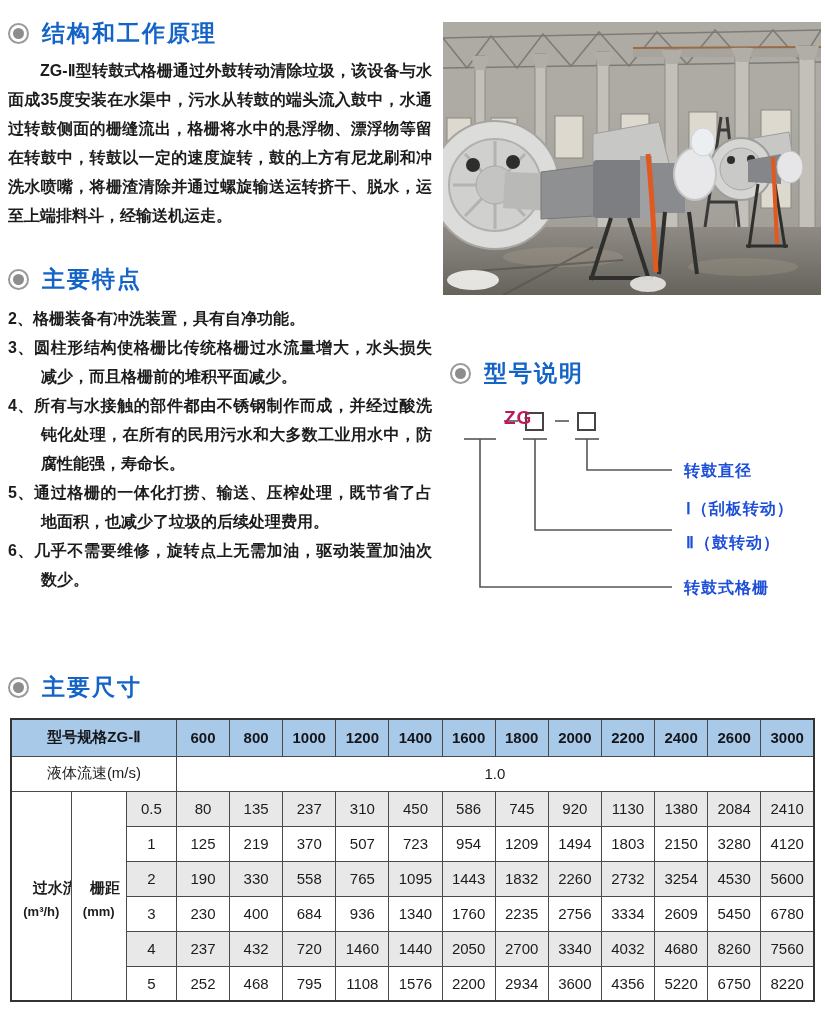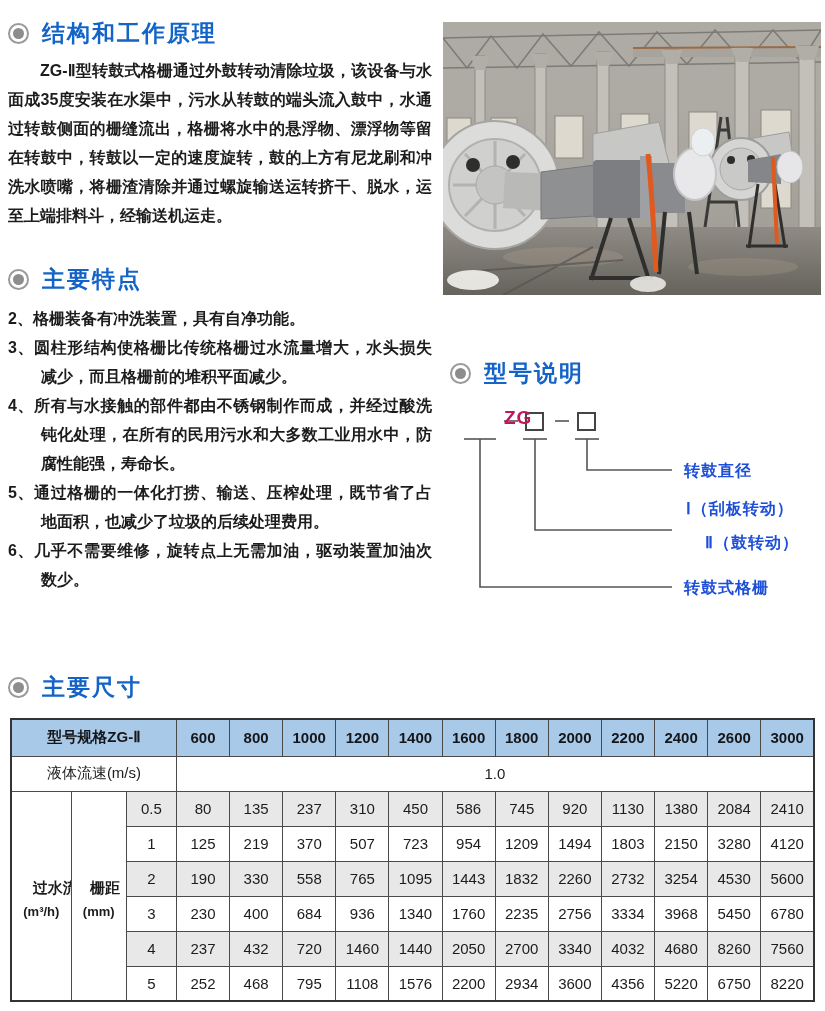--- a/index.html
+++ b/index.html
@@ -223,21 +223,21 @@
       <polyline points="135,35 135,66 220,66"></polyline>
       <polyline points="83,35 83,126 220,126"></polyline>
       <polyline points="28,35 28,183 220,183"></polyline>
     </g>
     <rect x="74" y="9" width="17" height="17" fill="none" stroke="#444" stroke-width="2"></rect>
     <rect x="126" y="9" width="17" height="17" fill="none" stroke="#444" stroke-width="2"></rect>
   </svg>
   <span class="zg">ZG</span>
   <span class="lbl" style="left:232px; top:57px;">转鼓直径</span>
   <span class="lbl" style="left:234px; top:95px;">Ⅰ（刮板转动）</span>
-  <span class="lbl" style="left:234px; top:129px;margin-left:19px;">Ⅱ（鼓转动）</span>
+  <span class="lbl" style="left:234px; top:129px;">Ⅱ（鼓转动）</span>
   <span class="lbl" style="left:232px; top:174px;">转鼓式格栅</span>
 </div>
 
 <div class="abs sec-title" style="left:8px; top:674px;">
   <span class="bullet">
       <span class="bullet-inner"></span>
     </span>
   <h2>主要尺寸</h2>
 </div>
 
@@ -334,21 +334,21 @@
         <td>3</td>
         <td>230</td>
         <td>400</td>
         <td>684</td>
         <td>936</td>
         <td>1340</td>
         <td>1760</td>
         <td>2235</td>
         <td>2756</td>
         <td>3334</td>
-        <td>3968</td>
+        <td>2609</td>
         <td>5450</td>
         <td>6780</td>
       </tr>
       <tr class="shade">
         <td>4</td>
         <td>237</td>
         <td>432</td>
         <td>720</td>
         <td>1460</td>
         <td>1440</td>

